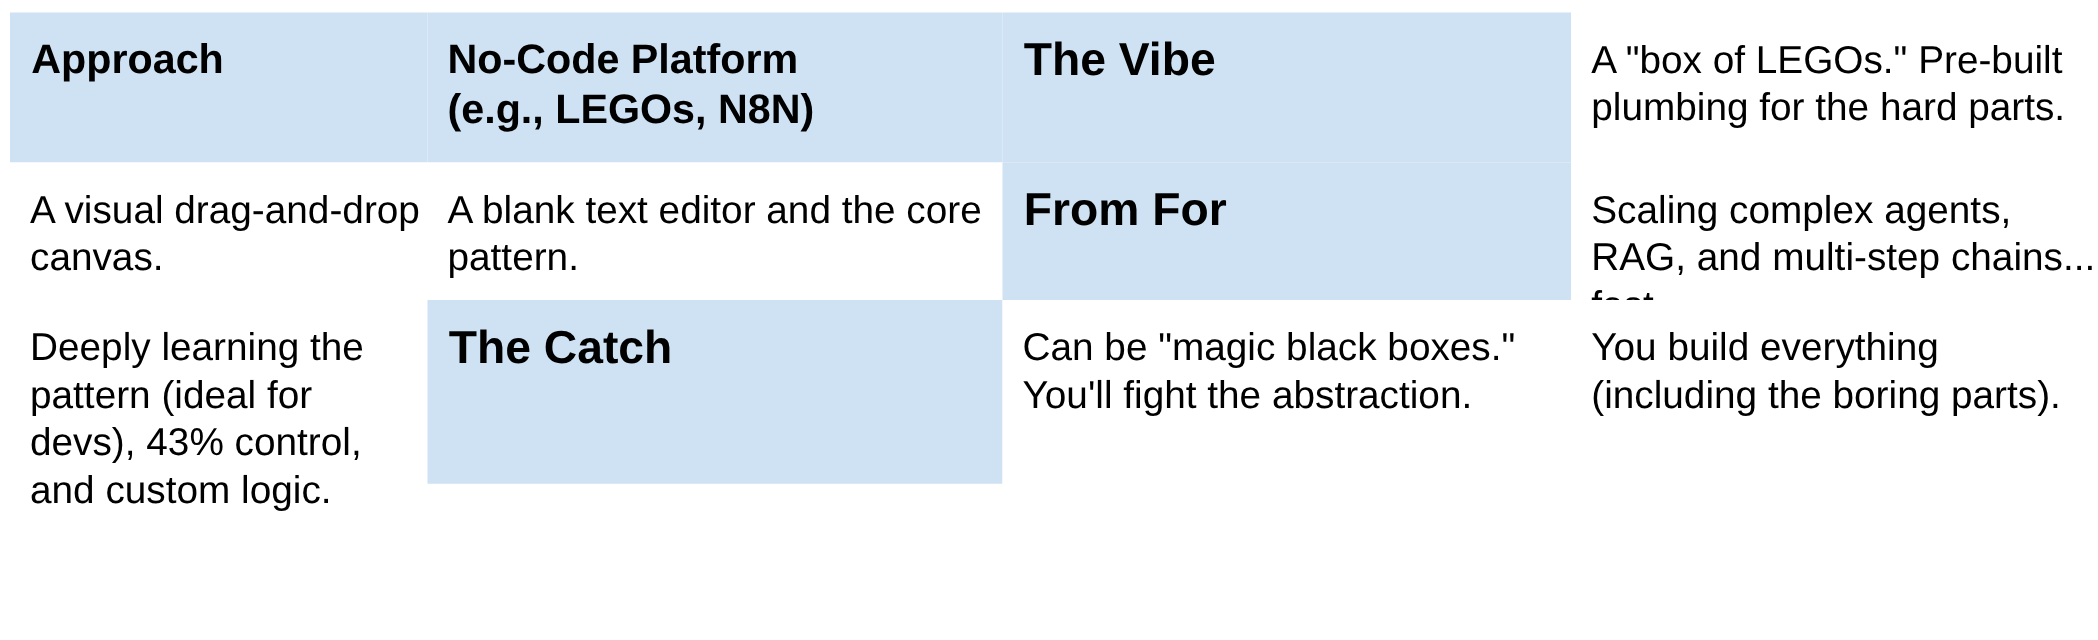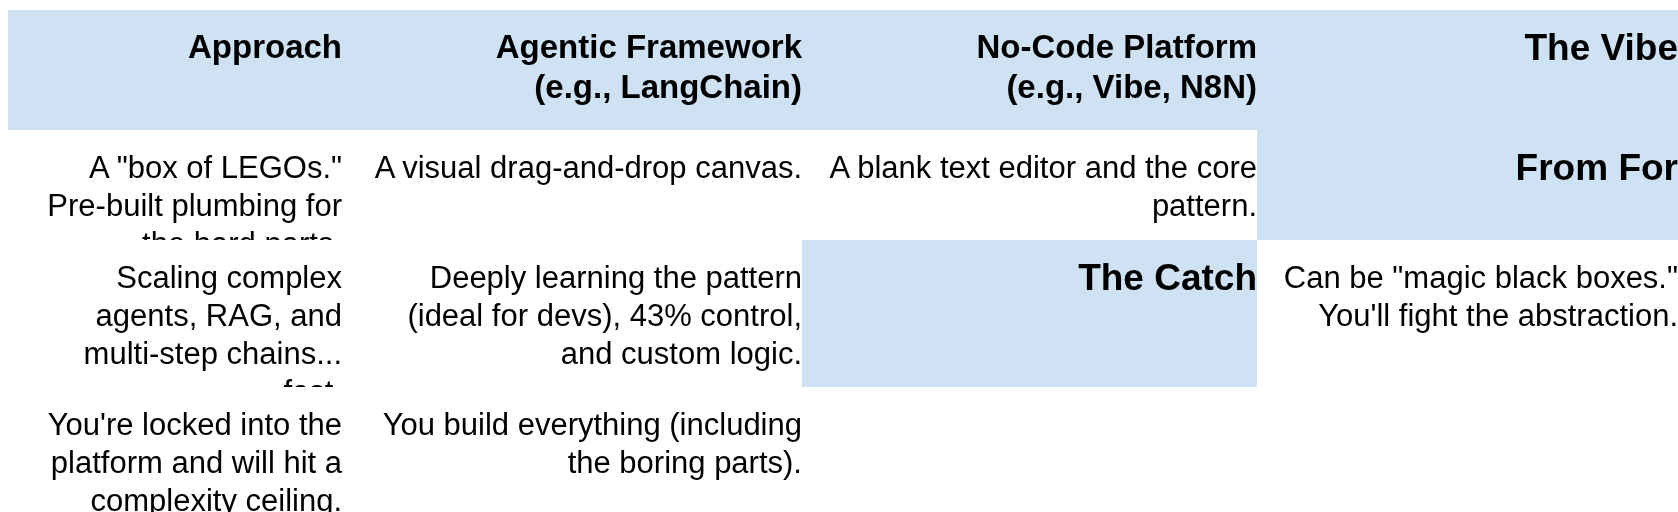--- a/index.html
+++ b/index.html
@@ -16,21 +16,20 @@
     width: 1670px;
     display: grid;
     grid-template-columns: 334px 460px 455px 421px;
     grid-template-rows: 120px 110px 147px 111px;
   }
   .cell {
     padding: 19px 0 0 16px;
     font-size: 31px;
     line-height: 38px;
     background: #ffffff;
-    text-align: right;
   }
   .cell.blue { background: #cfe2f3; }
   .cell.head {
     padding-top: 17px;
     font-size: 33px;
     line-height: 40px;
     font-weight: bold;
   }
   .cell.rowlabel {
     font-size: 37px;
@@ -41,35 +40,30 @@
 </style>
 </head>
 <body>
 
 <div class="table-wrap">
 
   <div class="cell blue head first">
     <div>Approach</div>
   </div>
   <div class="cell blue head">
-    <div>Agentic Framework</div>
-    <div>(e.g., LangChain)</div>
-  </div>
-  <div class="cell blue head">
     <div>No-Code Platform</div>
-    <div>(e.g., Vibe, N8N)</div>
+    <div>(e.g., LEGOs, N8N)</div>
   </div>
 
   <div class="cell blue rowlabel">The Vibe</div>
   <div class="cell">A "box of LEGOs." Pre-built plumbing for the hard parts.</div>
   <div class="cell">A visual drag-and-drop canvas.</div>
   <div class="cell">A blank text editor and the core pattern.</div>
 
   <div class="cell blue rowlabel">From For</div>
   <div class="cell">Scaling complex agents, RAG, and multi-step chains... fast.</div>
   <div class="cell">Deeply learning the pattern (ideal for devs), 43% control, and custom logic.</div>
 
   <div class="cell blue rowlabel">The Catch</div>
   <div class="cell">Can be "magic black boxes." You'll fight the abstraction.</div>
-  <div class="cell">You're locked into the platform and will hit a complexity ceiling.</div>
   <div class="cell">You build everything (including the boring parts).</div>
 
 </div>
 
 </body></html>

